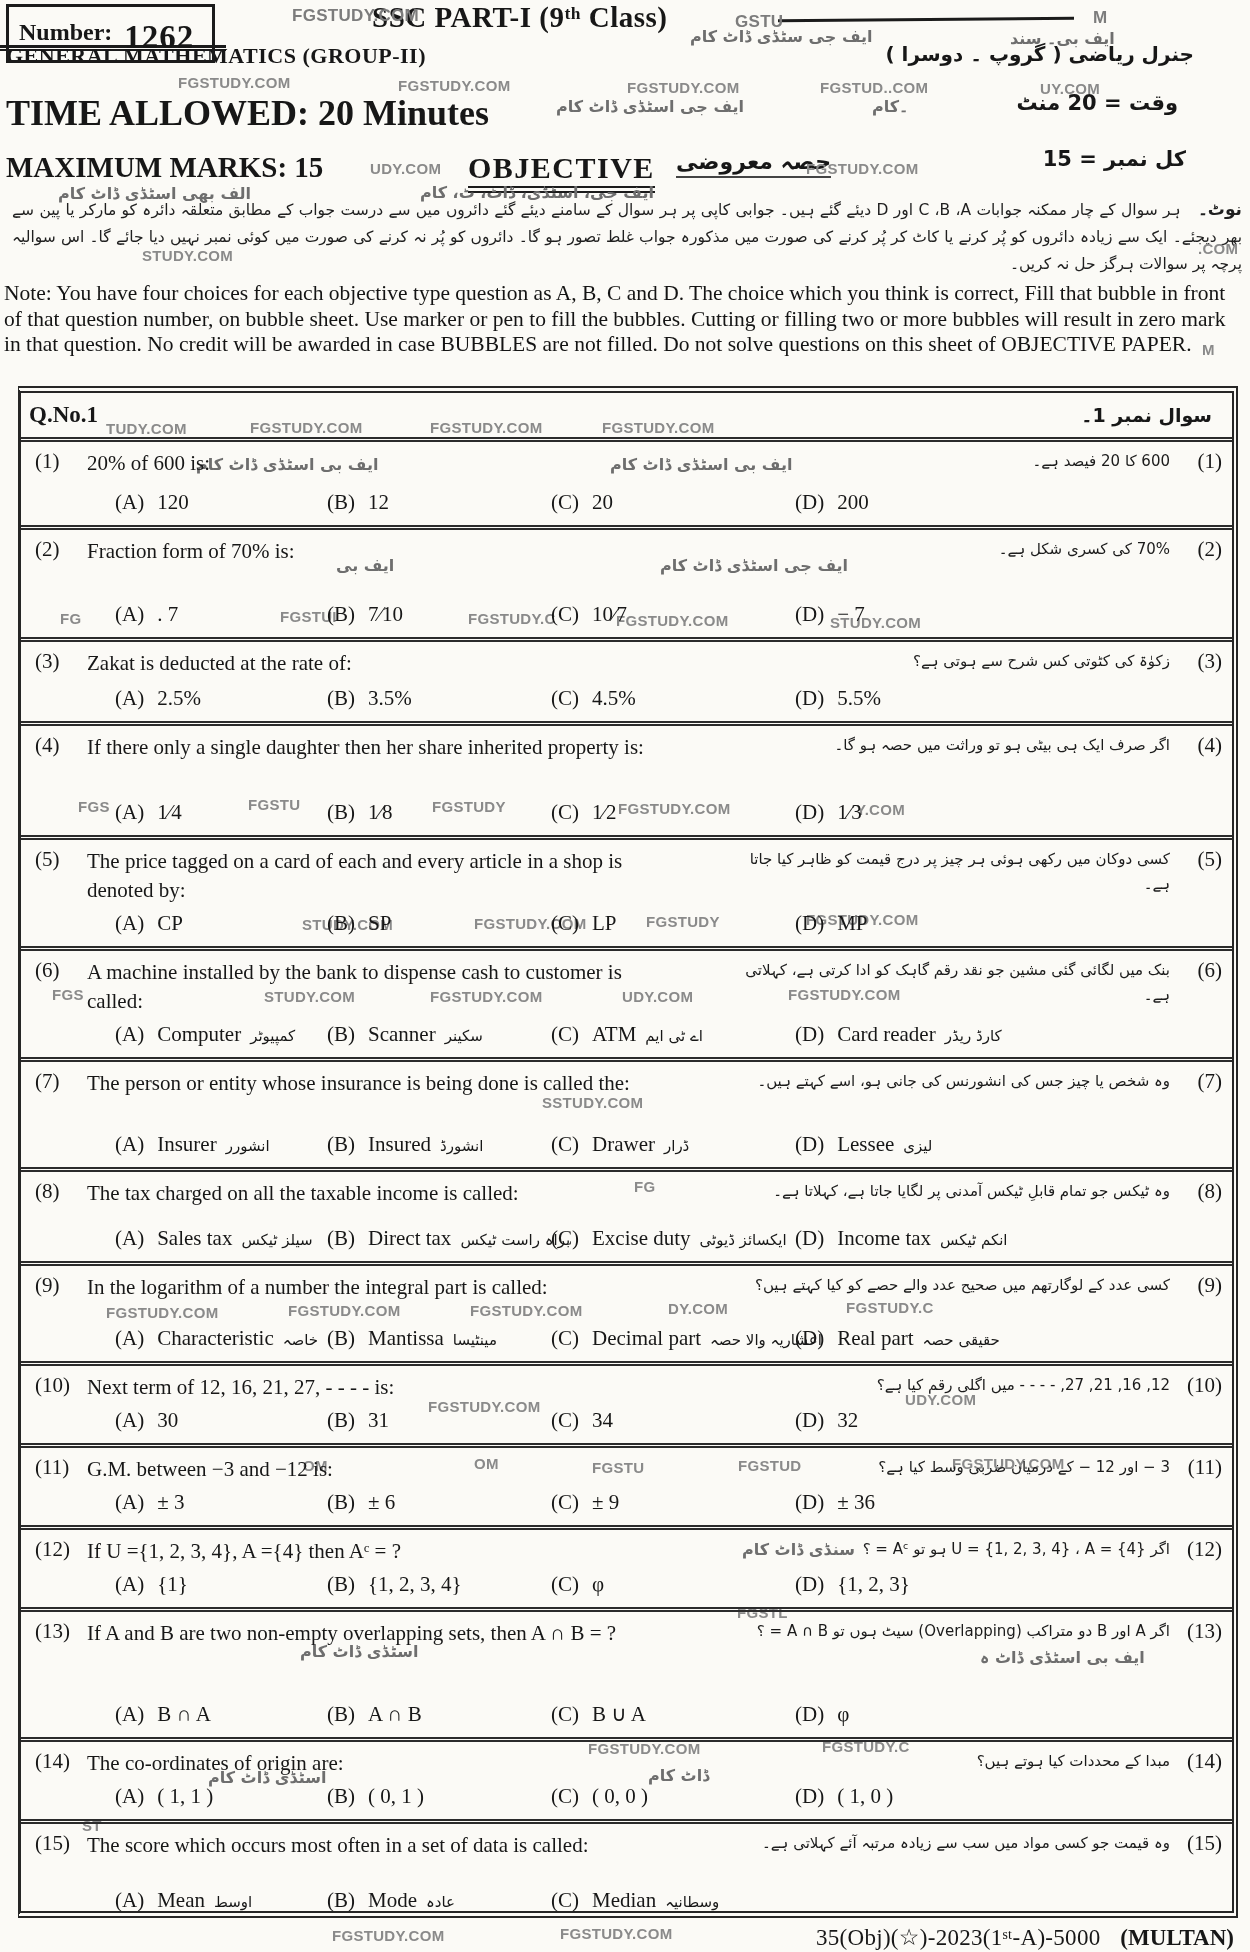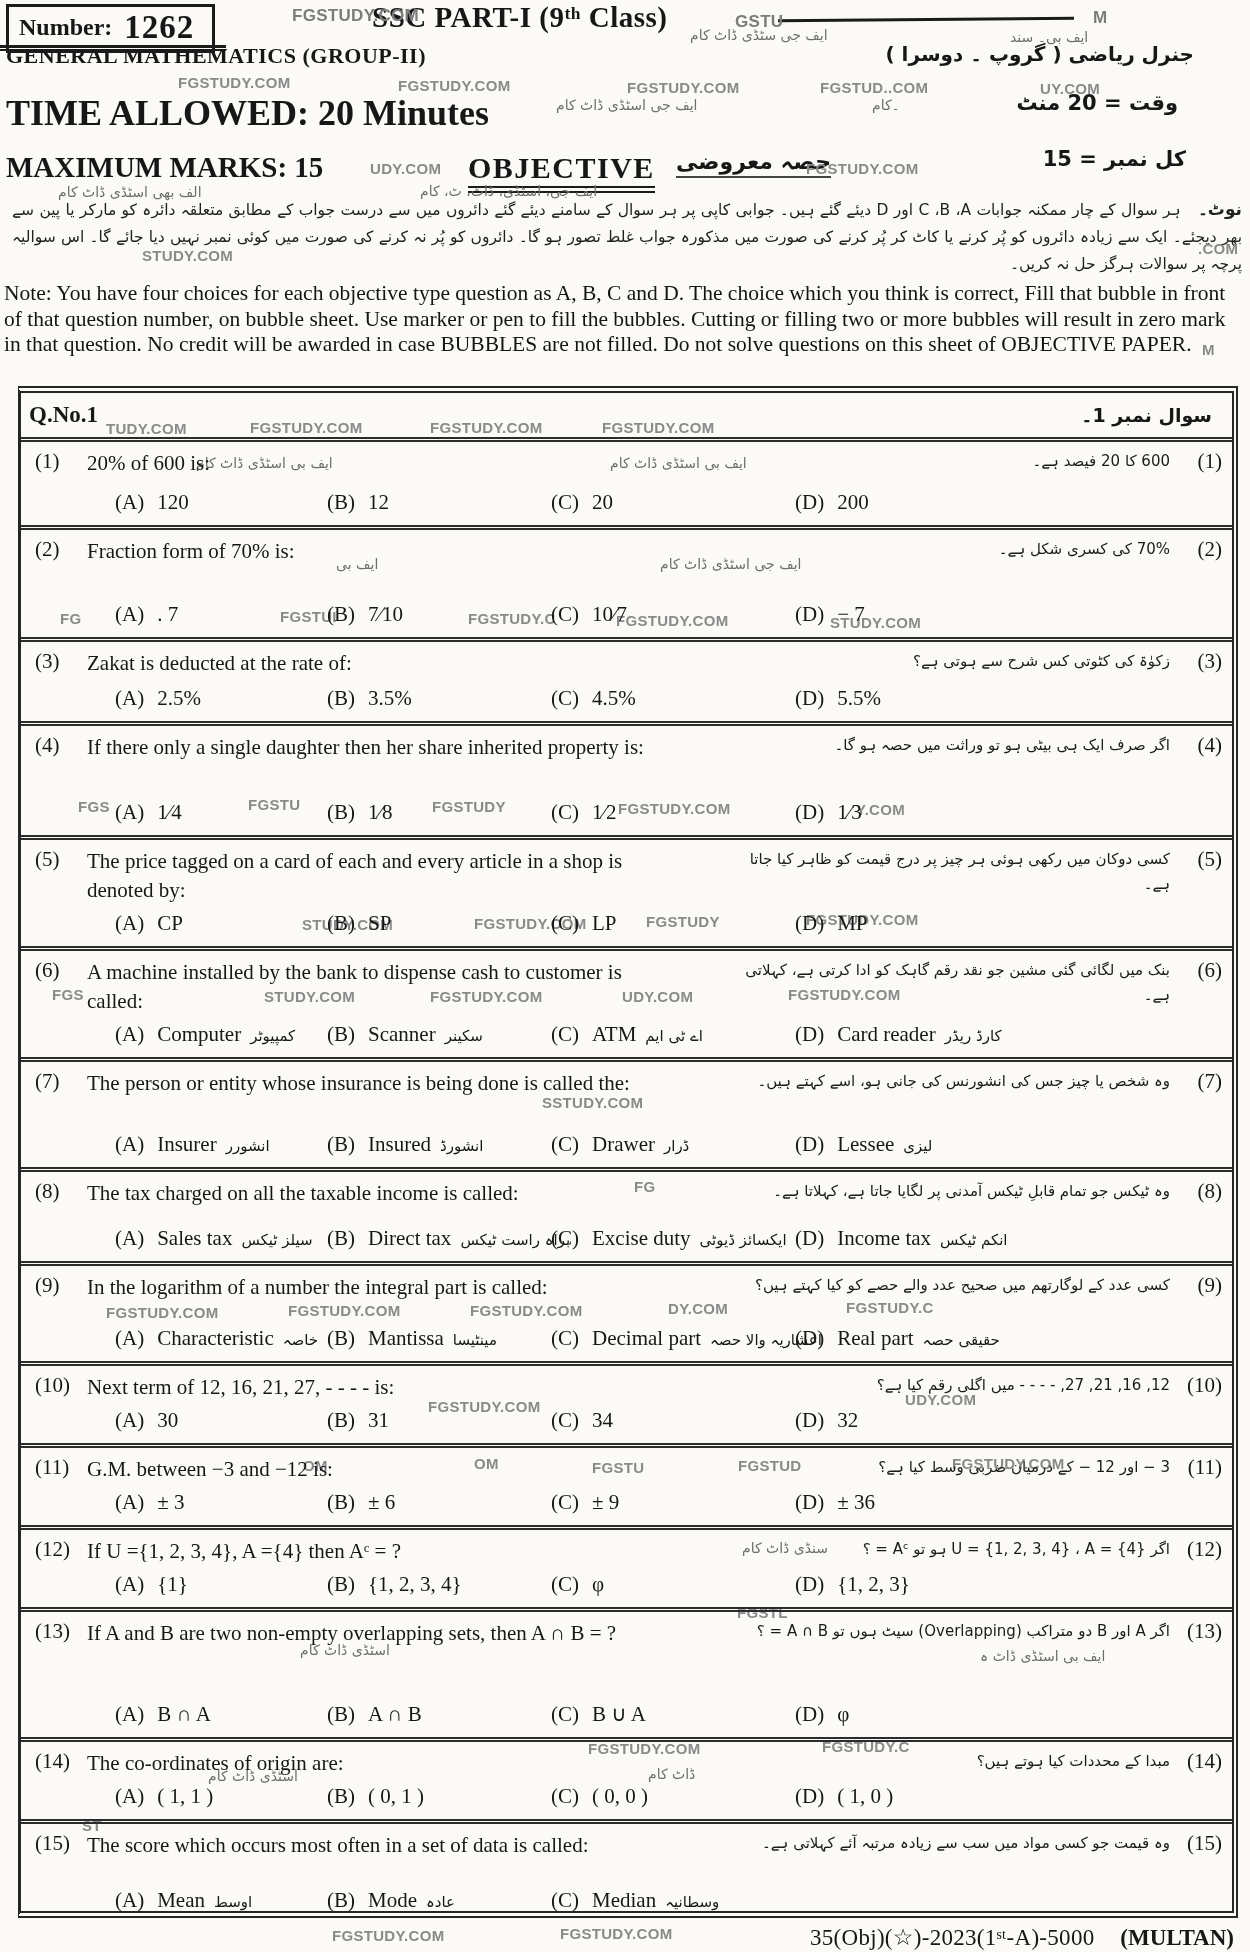--- a/index.html
+++ b/index.html
@@ -2,23 +2,23 @@
 <html><head>
 <meta charset="utf-8">
 <style>
   *{box-sizing:border-box;margin:0;padding:0}
   html,body{width:1250px;height:1952px}
   body{position:relative;background:#fbfaf6;color:#171717;font-family:"Liberation Serif",serif;overflow:hidden}
   #page{position:absolute;inset:0}
   
   .wm{position:absolute;font-family:"Liberation Sans",sans-serif;font-weight:700;font-size:15px;color:#8a8a8a;letter-spacing:.3px;white-space:nowrap;z-index:1}
   .wm-big{font-size:17px;color:#7c7c7c}
-  .wm-u{font-family:"DejaVu Sans",sans-serif;font-weight:400;font-size:14px;color:#6e6e6e;letter-spacing:0}
+  .wm-u{font-family:"DejaVu Sans",sans-serif;font-weight:700;font-size:16px;color:#6e6e6e;letter-spacing:0}
   
-  .num-box{position:absolute;left:6px;top:4px;border:3px solid #1b1b1b;padding:2px 18px 4px 10px;display:flex;align-items:center;gap:12px;z-index:2;background:transparent}
+  .num-box{position:absolute;left:6px;top:4px;border:3px solid #1b1b1b;padding:12px 18px 4px 10px;display:flex;align-items:flex-start;gap:12px;z-index:2;background:transparent}
   .num-box .lbl{font-size:24px;font-weight:700}
   .num-box .val{font-size:33px;font-weight:700;letter-spacing:1px}
   .num-underline{position:absolute;left:0;top:45px;width:226px;height:6px;border-top:3px solid #1b1b1b;border-bottom:2px solid #1b1b1b}
   .exam-title{position:absolute;left:372px;top:1px;font-size:29px;font-weight:700;letter-spacing:.5px}
   .topline{position:absolute;left:778px;top:18px;width:296px;border-top:3px solid #1b1b1b;transform:rotate(-.5deg)}
   .subject-en{position:absolute;left:6px;top:43px;font-size:22px;font-weight:700;letter-spacing:.5px}
   .subject-ur{position:absolute;right:56px;top:42px;font-family:"DejaVu Sans",sans-serif;font-size:20px;font-weight:700;direction:rtl}
   .time-en{position:absolute;left:6px;top:92px;font-size:36px;font-weight:700}
   .time-ur{position:absolute;right:72px;top:91px;font-family:"DejaVu Sans",sans-serif;font-size:21px;font-weight:700;direction:rtl}
   .marks-en{position:absolute;left:6px;top:151px;font-size:29px;font-weight:700}
@@ -54,21 +54,21 @@
   .q-list .q-row:nth-of-type(8){min-height:94px}
   .q-list .q-row:nth-of-type(9){min-height:100px}
   .q-list .q-row:nth-of-type(10){min-height:68px}
   .q-list .q-row:nth-of-type(11){min-height:74px}
   .q-list .q-row:nth-of-type(12){min-height:75px}
   .q-list .q-row:nth-of-type(13){min-height:130px}
   .q-list .q-row:nth-of-type(14){min-height:70px}
   .q-list .q-row:nth-of-type(15){min-height:104px}
   .footer{position:absolute;right:16px;bottom:1px;font-size:23px;z-index:2}
   .footer .code{letter-spacing:.3px}
-  .footer .region{font-weight:700;margin-left:20px}
+  .footer .region{font-weight:700;margin-left:14px}
 </style>
 </head>
 <body>
 
 <div id="page">
 
   <div class="wm-layer">
       <span class="wm wm-big" style="left: 292px; top: 6px;">FGSTUDY.COM</span>
       <span class="wm wm-big" style="left: 735px; top: 12px;">GSTU</span>
       <span class="wm wm-big" style="left: 1093px; top: 8px;">M</span>

